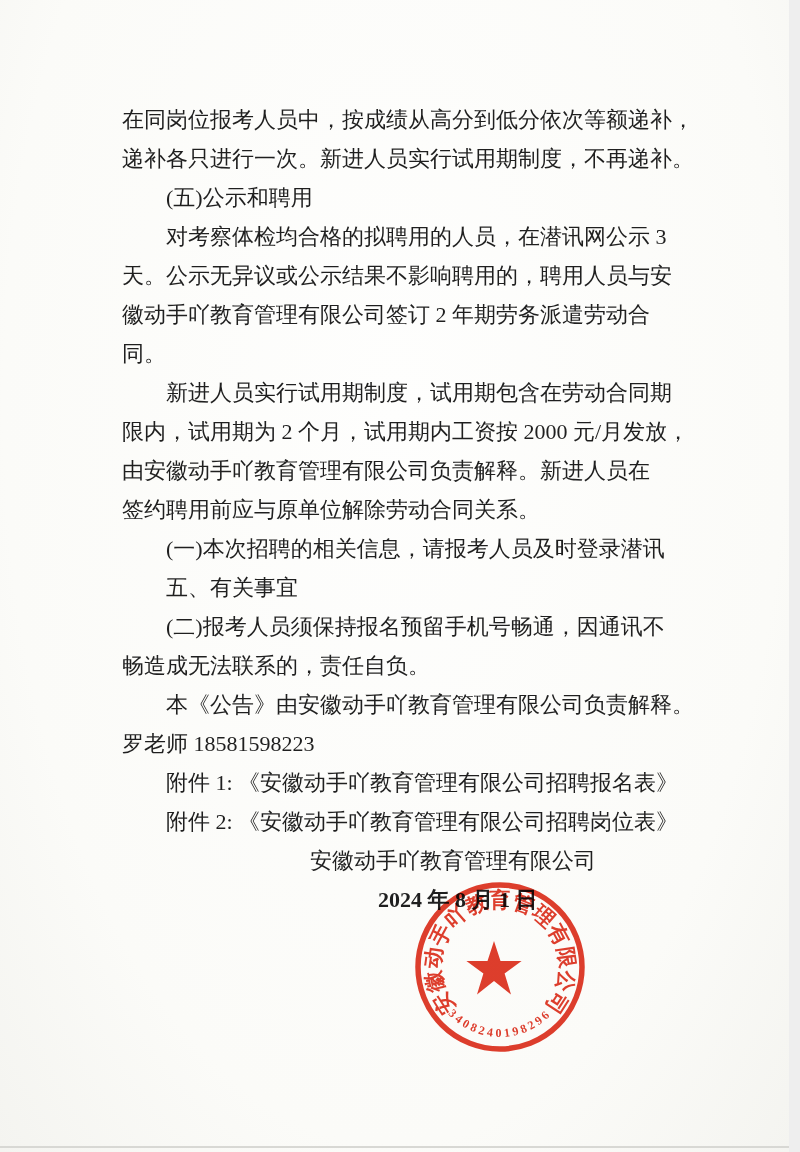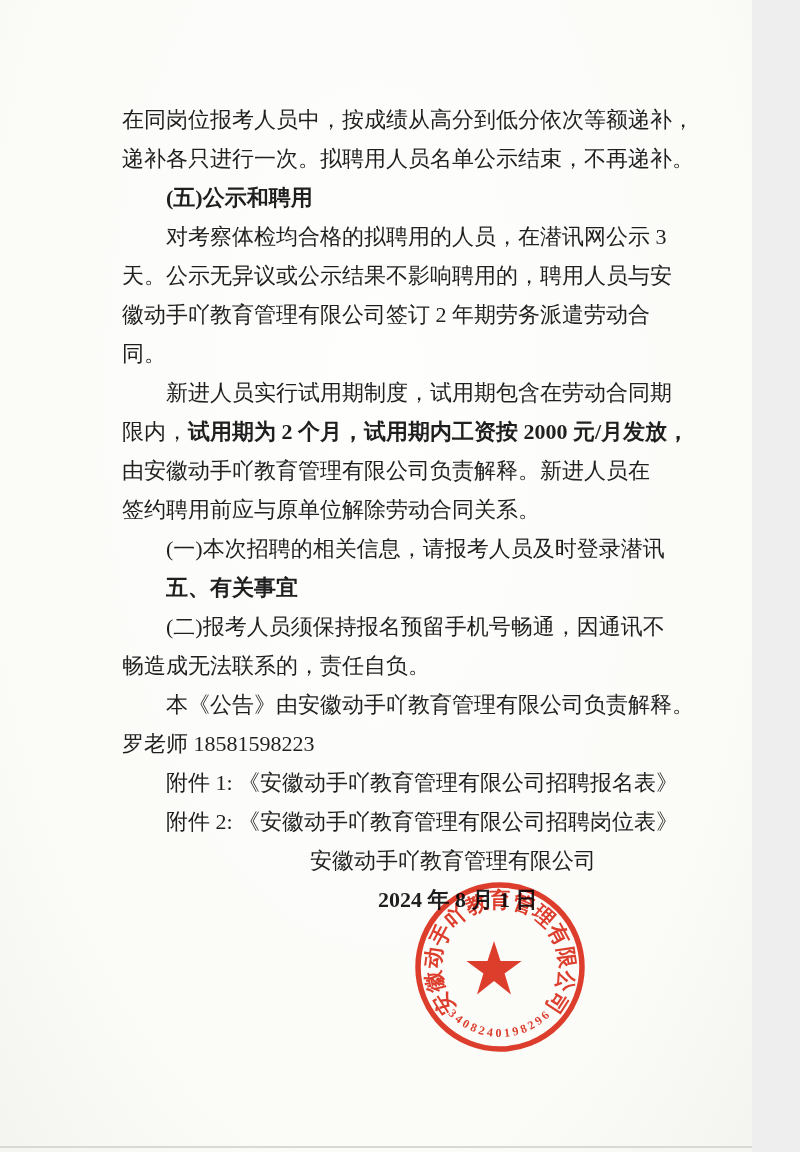--- a/index.html
+++ b/index.html
@@ -4,50 +4,51 @@
 <style>
   html,body{margin:0;padding:0;}
   body{
     width:800px;height:1152px;
     font-family:"Liberation Serif","DejaVu Serif",serif;
     background:#eee;
   }
   .page{
     position:relative;width:752px;height:1152px;overflow:hidden;
     background:radial-gradient(ellipse at 50% 35%, #fefefd 0%, var(--paper,#fbfbf8) 70%, #f4f4f0 100%);
+    padding-left:37px;
   }
   .doc{
     position:absolute;left:122px;top:100px;width:578px;
     color:var(--ink,#1f1f1f);
     font-size:22px;
   }
   .line{height:39px;line-height:39px;white-space:nowrap;}
   .line.indent{padding-left:44px;}
-  .seg.b{font-weight:700;}
+  .seg.b{font-weight:400;}
   .seal{
     position:absolute;left:410px;top:877px;width:180px;height:180px;
     mix-blend-mode:multiply;opacity:.92;
   }
   .seal text{
     font-family:"Liberation Serif","DejaVu Serif",serif;
     font-weight:700;
   }
   .edge{
     position:absolute;left:0;top:1146px;width:800px;height:2px;
     background:#d8d8d4;
   }
 </style>
 </head>
 <body>
 
 <div class="page">
 
   <div class="doc" id="doc">
       <div class="line"><span class="seg">在同岗位报考人员中，按成绩从高分到低分依次等额递补，</span></div>
-      <div class="line"><span class="seg">递补各只进行一次。拟聘用人员名单公示结束，不再递补。</span></div>
+      <div class="line"><span class="seg">递补各只进行一次。新进人员实行试用期制度，不再递补。</span></div>
       <div class="line indent"><span class="seg b">(五)公示和聘用</span></div>
       <div class="line indent"><span class="seg">对考察体检均合格的拟聘用的人员，在潜讯网公示 3</span></div>
       <div class="line"><span class="seg">天。公示无异议或公示结果不影响聘用的，聘用人员与安</span></div>
       <div class="line"><span class="seg">徽动手吖教育管理有限公司签订 2 年期劳务派遣劳动合</span></div>
       <div class="line"><span class="seg">同。</span></div>
       <div class="line indent"><span class="seg">新进人员实行试用期制度，试用期包含在劳动合同期</span></div>
       <div class="line"><span class="seg">限内，</span><span class="seg b">试用期为 2 个月，试用期内工资按 2000 元/月发放，</span></div>
       <div class="line"><span class="seg">由安徽动手吖教育管理有限公司负责解释。新进人员在</span></div>
       <div class="line"><span class="seg">签约聘用前应与原单位解除劳动合同关系。</span></div>
       <div class="line indent"><span class="seg">(一)本次招聘的相关信息，请报考人员及时登录潜讯</span></div>

